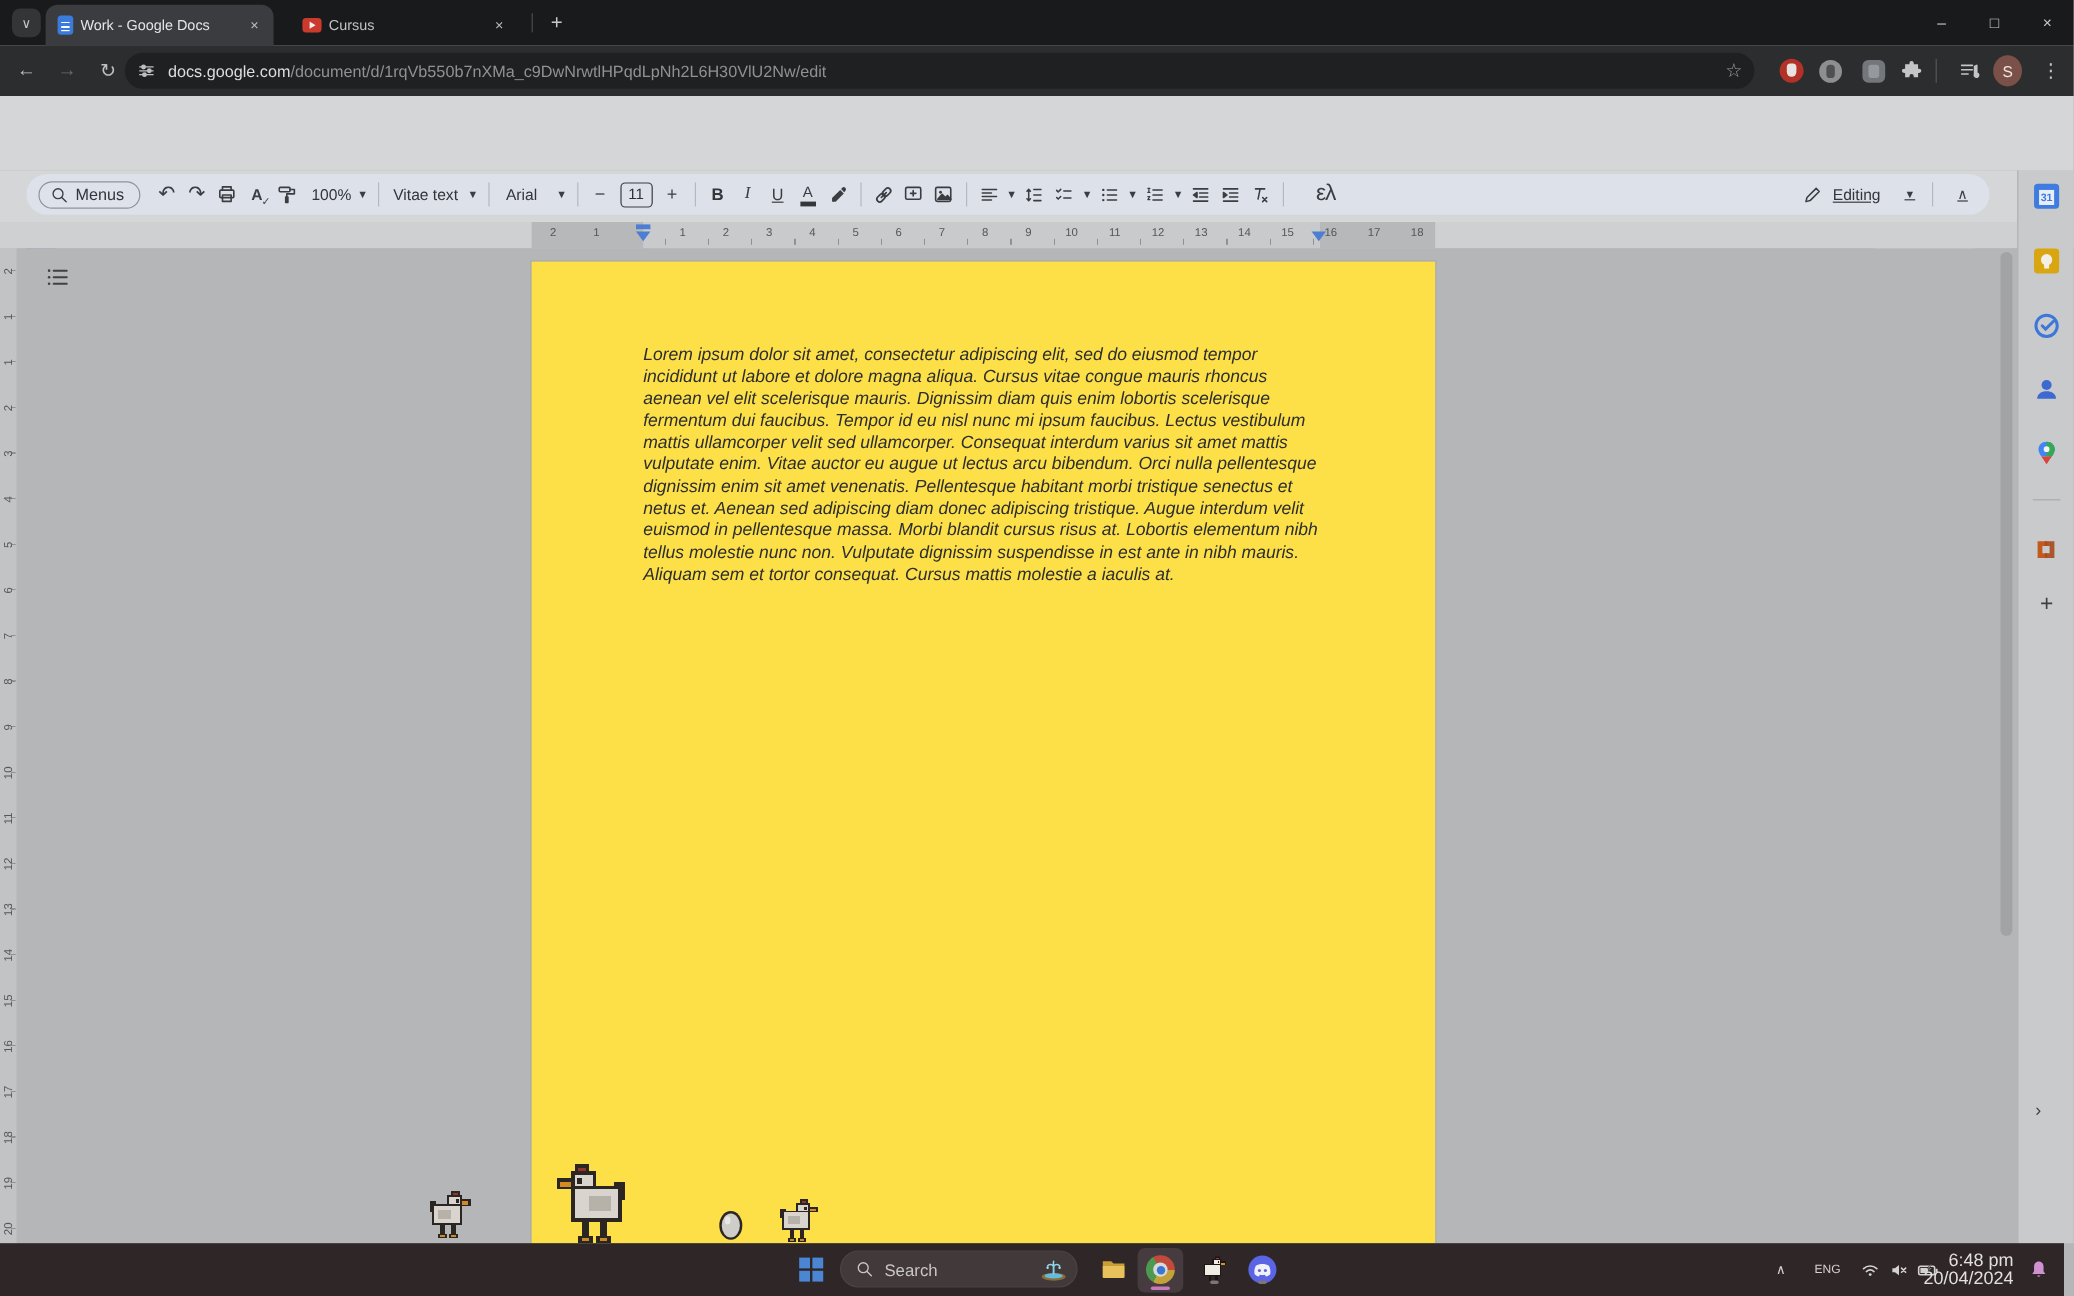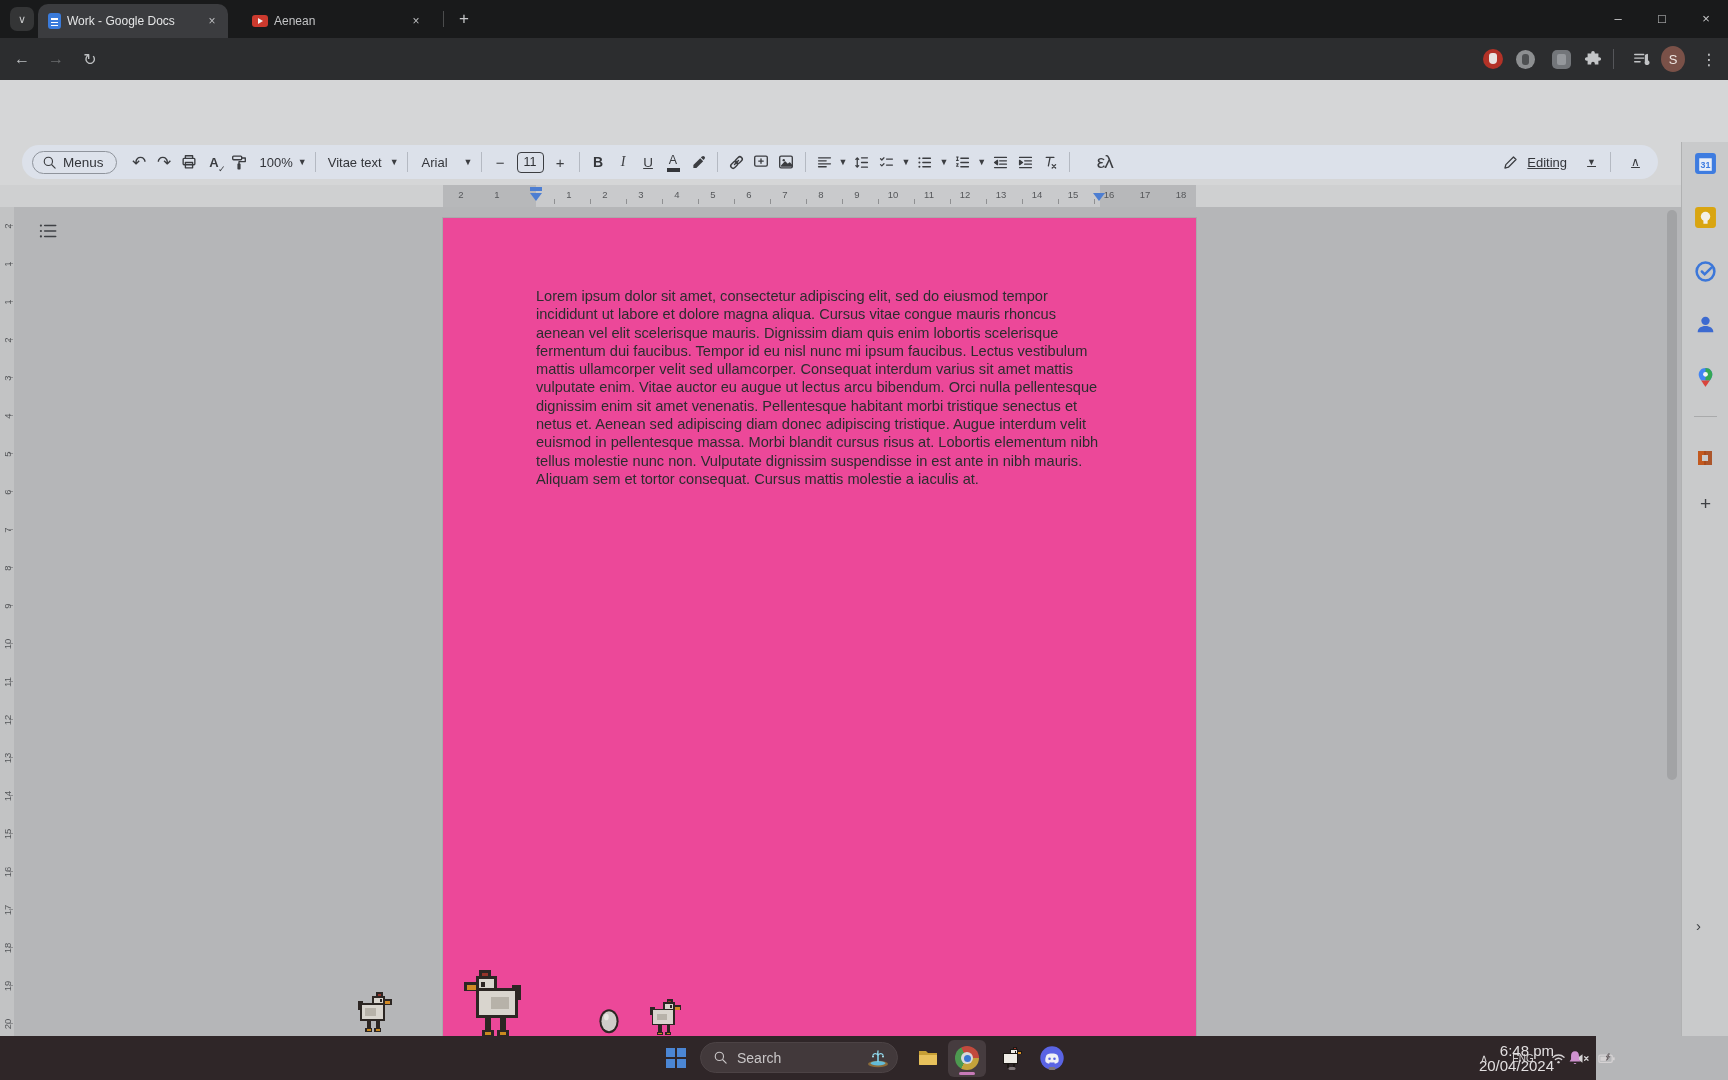--- a/index.html
+++ b/index.html
@@ -103,39 +103,39 @@
 #vruler { position:absolute; top:207px; left:0; width:14px; bottom:44px; background:#c2c3c4; overflow:hidden;
   background-image:repeating-linear-gradient(#8f9092 0 1px,transparent 1px 38px); background-position:9px 18px;
   background-size:4px 100%; background-repeat:no-repeat; background-position-x:9px; }
 #vnums { display:flex; flex-direction:column; }
 #vnums span { height:38px; display:flex; align-items:center; justify-content:center;
   font-size:9.5px; color:#55575a; transform:rotate(-90deg); }
 
 
 #canvas { position:absolute; top:207px; left:14px; right:47px; bottom:44px; background:#b5b6b8; overflow:hidden; }
 #outlinebtn { position:absolute; left:22px; top:12px; width:26px; height:26px; color:#3f4145; }
-#page { position:absolute; left:429px; top:11px; width:753px; height:830px; background:#ec4899;
-  box-shadow:0 0 0 1px #a9aaab; }
+#page { position:absolute; left:429px; top:11px; width:753px; height:830px; background:#fde047;
+  box-shadow:0 0 0 1px #a9aaab;font-style:italic; }
 #bodytext { position:absolute; left:93px; top:69px; width:567px; font-size:14.6px; line-height:18.3px;
   color:#2c2d2f; text-align:left; }
 #docscroll { position:absolute; right:4px; top:3px; width:10px; height:570px; border-radius:5px; background:#a2a3a5; }
 
 
 #sidepanel { position:absolute; top:142px; right:0; width:47px; bottom:44px; background:#c9cacb;
   border-left:1px solid #b0b1b2; }
 .spicon { position:absolute; left:12px; width:23px; height:23px; }
 #spdivider { position:absolute; left:12px; top:274px; width:23px; height:1px; background:#a9aaab; }
 #spchevron { position:absolute; left:14px; top:775px; font-size:15px; color:#3e4044; }
 
 
 .pet { position:absolute; image-rendering:pixelated; }
 .mirror { transform:scaleX(-1); }
 
 
-#taskbar { position:absolute; left:0; bottom:0; width:1596px; height:44px; background:#2f2628; }
+#taskbar { position:absolute; left:0; bottom:0; width:1720px; height:44px; background:#2f2628; }
 #startbtn { position:absolute; left:666px; top:12px; width:20px; height:20px; display:grid;
   grid-template-columns:9px 9px; grid-template-rows:9px 9px; gap:2px; }
 #startbtn i { background:#4b86d4; }
 #tbsearch { position:absolute; left:700px; top:6px; width:198px; height:31px; border-radius:16px;
   background:#42393b; border:1px solid #4c4345; display:flex; align-items:center; padding:0 6px 0 12px; }
 #tbsearch .ph { font-size:14px; color:#c9c6c7; margin-left:9px; flex:1; }
 .tbappicon { position:absolute; top:8px; width:28px; height:28px; display:flex; align-items:center; justify-content:center; }
 .rundot { position:absolute; bottom:2px; left:50%; transform:translateX(-50%); width:7px; height:3px;
   border-radius:2px; background:#7e7577; }
 #chromebox { position:absolute; left:948px; top:4px; width:38px; height:37px; border-radius:6px; background:#463c3f; }
@@ -157,35 +157,47 @@
   <div id="tabsearch">
       <span>∨</span>
     </div>
   <div class="tab active" style="left:38px;">
     <span class="fav-docs"></span>
     <span class="title">Work - Google Docs</span>
     <span class="tabclose">×</span>
   </div>
   <div class="tab" style="left:242px;">
     <span class="fav-yt"></span>
-    <span class="title">Aenean</span>
+    <span class="title">Cursus</span>
     <span class="tabclose">×</span>
   </div>
   <div id="tabdivider"></div>
   <div id="newtab">+</div>
   <div class="wctl" style="right:88px;">–</div>
   <div class="wctl" style="right:44px;">□</div>
   <div class="wctl" style="right:0;">×</div>
 </div>
 
 <div id="addrbar">
   <div class="flex" style="position:absolute;left:8px;top:7px;gap:6px;">
     <span class="navbtn">←</span>
     <span class="navbtn dim">→</span>
     <span class="navbtn">↻</span>
+  </div>
+  <div id="urlpill">
+    <span class="ic" style="color:#bdbfc1;">
+      <svg class="s" width="16" height="16" viewBox="0 0 20 20">
+          <path d="M3 6h14M3 10h14M3 14h14" stroke-width="1.3"></path>
+          <circle cx="7" cy="6" r="1.8" fill="#bdbfc1"></circle>
+          <circle cx="13" cy="10" r="1.8" fill="#bdbfc1"></circle>
+          <circle cx="8" cy="14" r="1.8" fill="#bdbfc1"></circle>
+        </svg>
+    </span>
+    <span id="urltext"><span class="host">docs.google.com</span><span class="path">/document/d/1rqVb550b7nXMa_c9DwNrwtlHPqdLpNh2L6H30VlU2Nw/edit</span></span>
+    <span class="ic" style="color:#9aa0a4;font-size:16px;">☆</span>
   </div>
   <div class="extbtn" style="left:1481px;">
       <span class="extc1"></span>
     </div>
   <div class="extbtn" style="left:1513px;">
       <span class="extc2"></span>
     </div>
   <div class="extbtn" style="left:1549px;">
       <span class="extc3"></span>
     </div>

